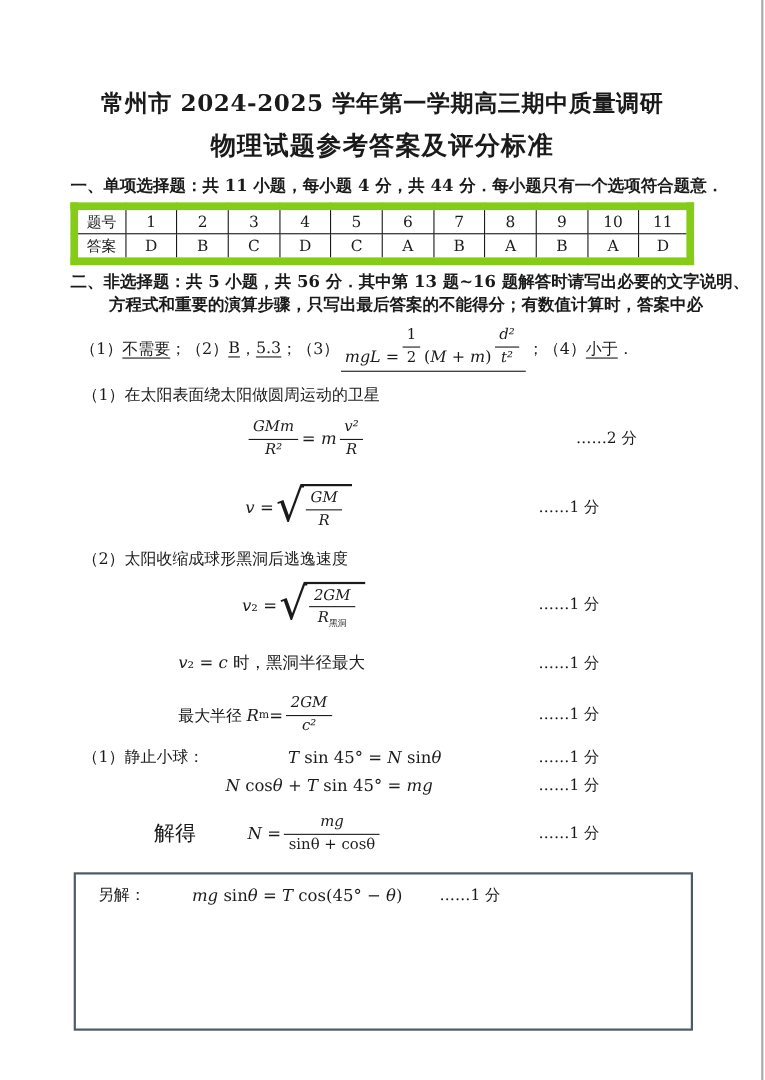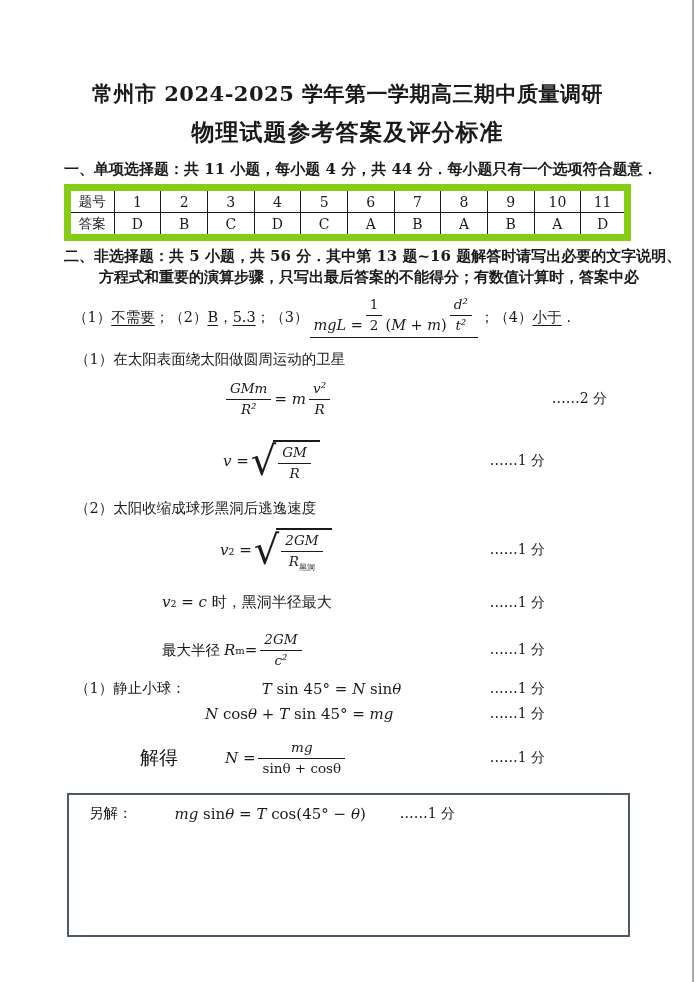--- a/index.html
+++ b/index.html
@@ -114,21 +114,21 @@
         </span>
     </span>
     <span>；  </span>
     <span>（4）</span>
       <span class="u">小于</span>
       <span>．</span>
   </div>
 
   <div class="plain" style="margin:7px 0 0 75px;">（1）在太阳表面绕太阳做圆周运动的卫星</div>
 
-  <div class="fl" style="margin-top:8px;padding-left:223px;padding-right:88px;height:44px;">
+  <div class="fl" style="margin-top:8px;padding-left:223px;padding-right:116px;height:44px;">
     <span class="frac">
         <span class="fn">GMm</span>
         <span class="fd">R²</span>
       </span>
     <span><span> = </span><i>m</i></span>
     <span class="frac">
         <span class="fn">v²</span>
         <span class="fd">R</span>
       </span>
     <span class="score">……2 分</span>

